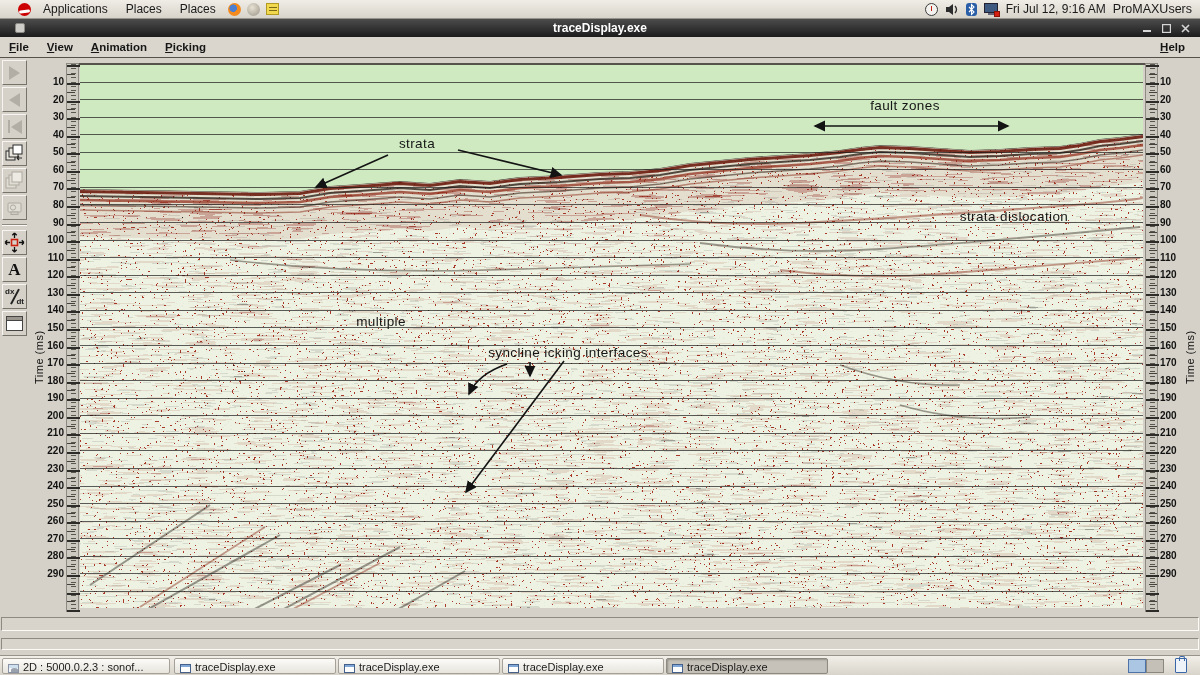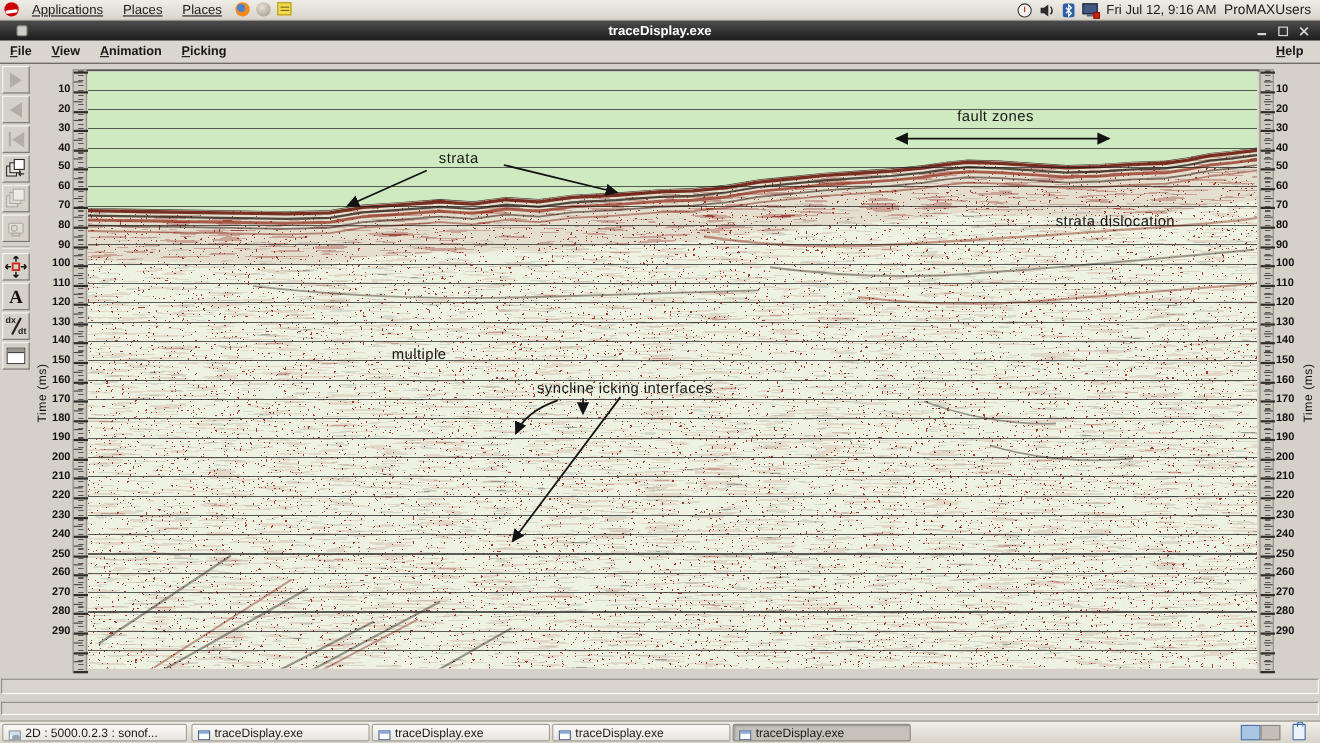--- a/index.html
+++ b/index.html
@@ -4,21 +4,21 @@
 <style>
   * { box-sizing: border-box; margin: 0; padding: 0; }
   html,body { width:1200px; height:675px; }
   body { font-family: "Liberation Sans", sans-serif; background:#d5d1c8; }
   #screen { position:relative; width:1200px; height:675px; overflow:hidden; background:#d5d1c8; }
 
   
   #desktop-panel { position:absolute; left:0; top:0; width:1200px; height:19px;
     background:linear-gradient(#f0ede6,#d8d4cb); border-bottom:1px solid #96938b;
     display:flex; align-items:center; font-size:12px; color:#1a1a1a; }
-  .dp-left { display:flex; gap:6px; padding-left:4px;text-decoration:underline; }
+  .dp-left { display:flex; align-items:center; gap:6px; padding-left:18px; }
   .dp-menu { padding:0 6px; cursor:default; }
   .dp-right { margin-left:auto; display:flex; align-items:center; gap:7px; padding-right:8px; }
   .dp-clock { font-size:12px; }
   .dp-user { font-weight:normal; font-size:12.5px; }
   .redhat { width:13px; height:13px; border-radius:50%; background:#cc0000; position:relative; }
   .redhat:after { content:""; position:absolute; left:1px; top:7px; width:11px; height:3px; background:#fff; border-radius:2px; transform:rotate(-8deg); }
   .firefox { width:13px; height:13px; border-radius:50%; background:radial-gradient(circle at 40% 40%, #4d7fd0 0 32%, #f28a1e 36% 70%, #d45b0a 100%); }
   .blob-icon { width:13px; height:13px; border-radius:50%; background:radial-gradient(circle at 40% 35%, #e8e2d4, #9a9486); }
   .note-icon { width:13px; height:12px; background:#f2d84c; border:1px solid #b09a22; position:relative; }
   .note-icon:after { content:""; position:absolute; left:2px; top:3px; width:8px; height:1px; background:#7a6a15; box-shadow:0 3px 0 #7a6a15; }
@@ -529,21 +529,21 @@
         <line x1="308" y1="90" x2="236" y2="122" marker-end="url(#ah)"></line>
         <line x1="378" y1="85" x2="481" y2="110" marker-end="url(#ah)"></line>
         <line x1="450" y1="297" x2="450" y2="311" marker-end="url(#ah)"></line>
         <path d="M427,299 Q398,309 389,329" marker-end="url(#ah)"></path>
         <line x1="484" y1="296" x2="386" y2="427" marker-end="url(#ah)"></line>
       </g>
     </svg>
 
     <div class="anno" style="left:825px; top:33px;">fault zones</div>
     <div class="anno" style="left:337px; top:71px;">strata</div>
-    <div class="anno" style="left:934px; top:128px;">strata dislocation</div>
+    <div class="anno" style="left:934px; top:144px;">strata dislocation</div>
     <div class="anno" style="left:301px; top:249px;">multiple</div>
     <div class="anno" style="left:488px; top:280px;">syncline icking interfaces</div>
   </div>
 
   <div class="status-strip" style="top:613px; height:22px;">
     <div class="status-inner" style="top:4px; height:14px;"></div>
   </div>
   <div class="status-strip" style="top:635px; height:20px;">
     <div class="status-inner" style="top:3px; height:12px;"></div>
   </div>

